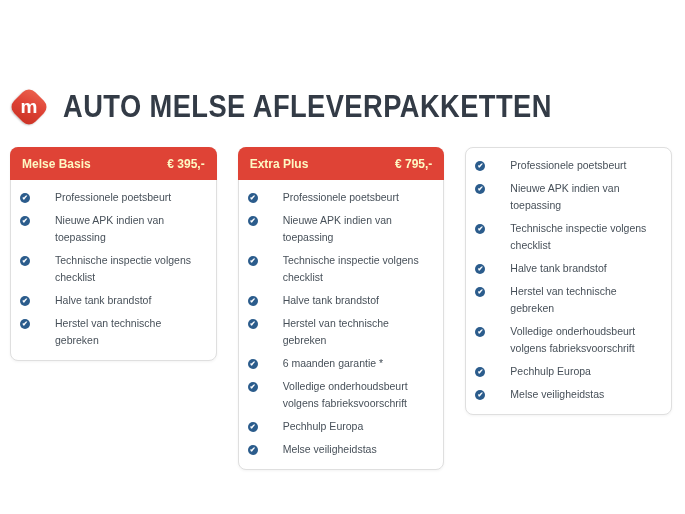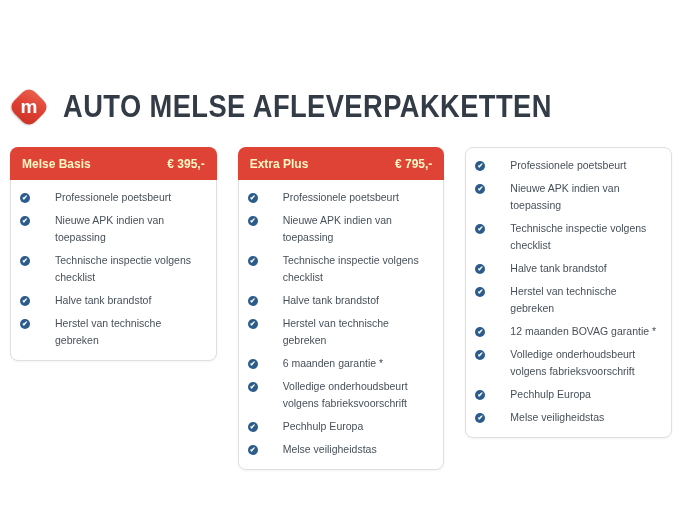--- a/index.html
+++ b/index.html
@@ -212,24 +212,20 @@
         <li class="feature-row">
           <span class="check-icon">✔</span>
           <span class="feature-text">Halve tank brandstof</span>
         </li>
         <li class="feature-row">
           <span class="check-icon">✔</span>
           <span class="feature-text">Herstel van technische gebreken</span>
         </li>
         <li class="feature-row">
           <span class="check-icon">✔</span>
-          <span class="feature-text">12 maanden BOVAG garantie *</span>
-        </li>
-        <li class="feature-row">
-          <span class="check-icon">✔</span>
           <span class="feature-text">Volledige onderhoudsbeurt volgens fabrieksvoorschrift</span>
         </li>
         <li class="feature-row">
           <span class="check-icon">✔</span>
           <span class="feature-text">Pechhulp Europa</span>
         </li>
         <li class="feature-row">
           <span class="check-icon">✔</span>
           <span class="feature-text">Melse veiligheidstas</span>
         </li>

